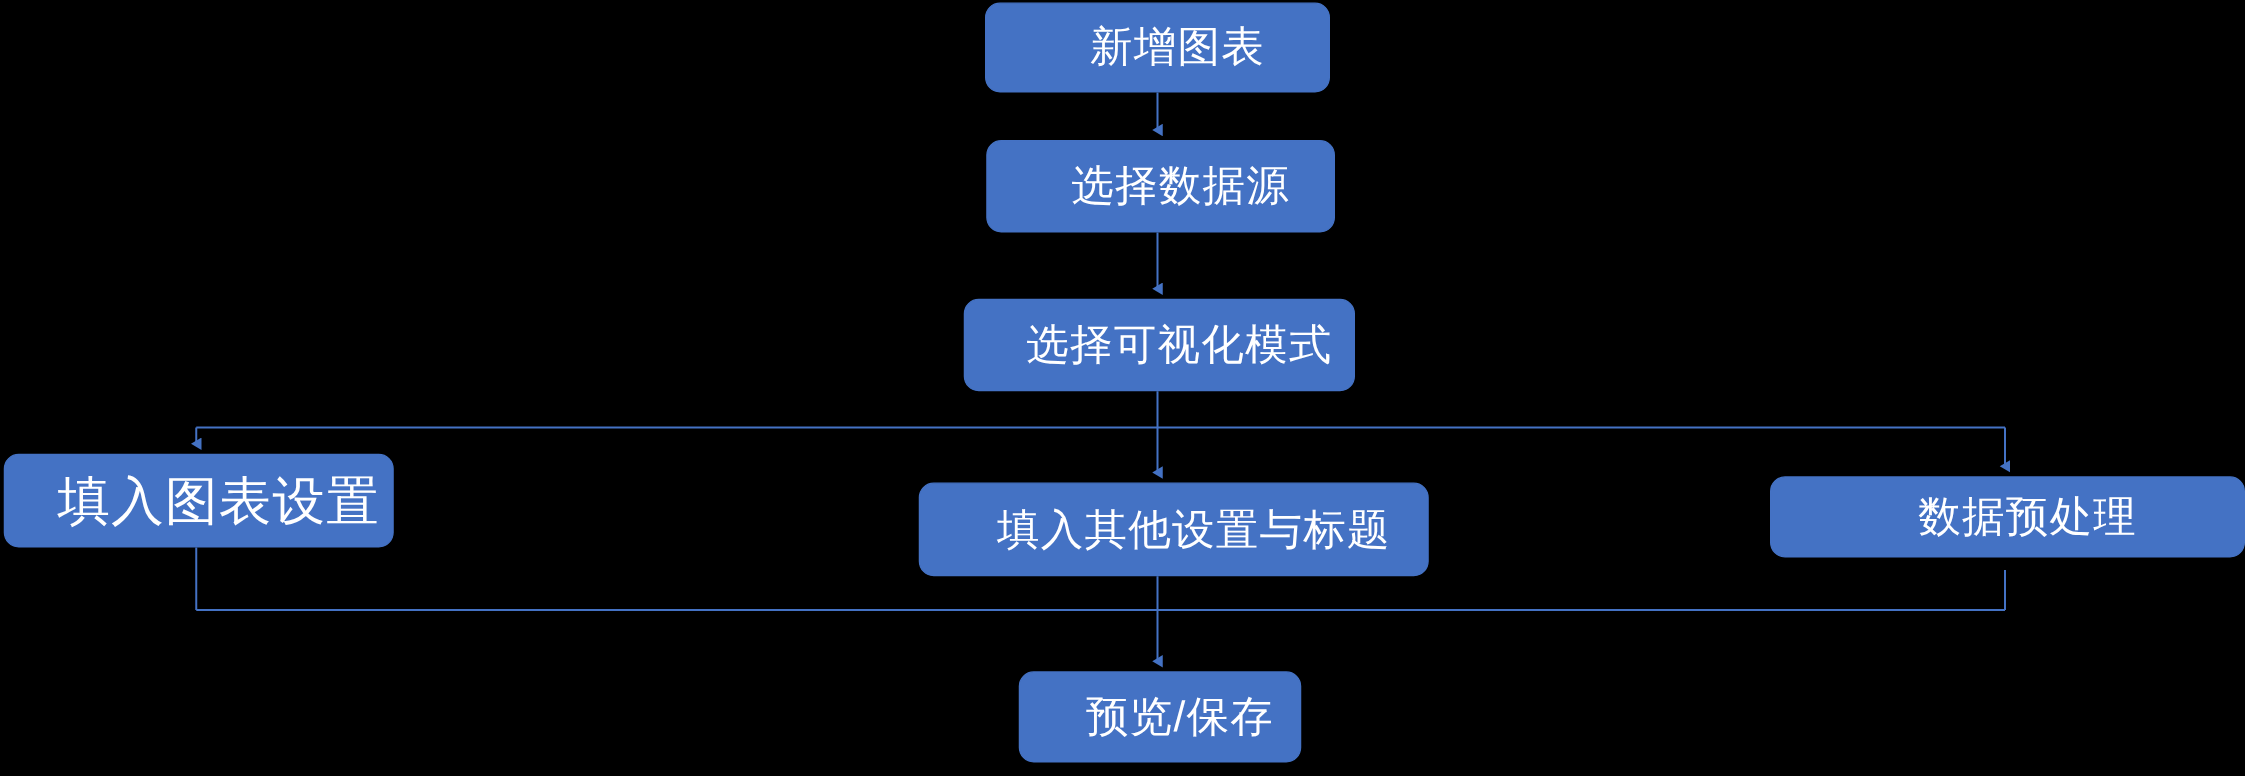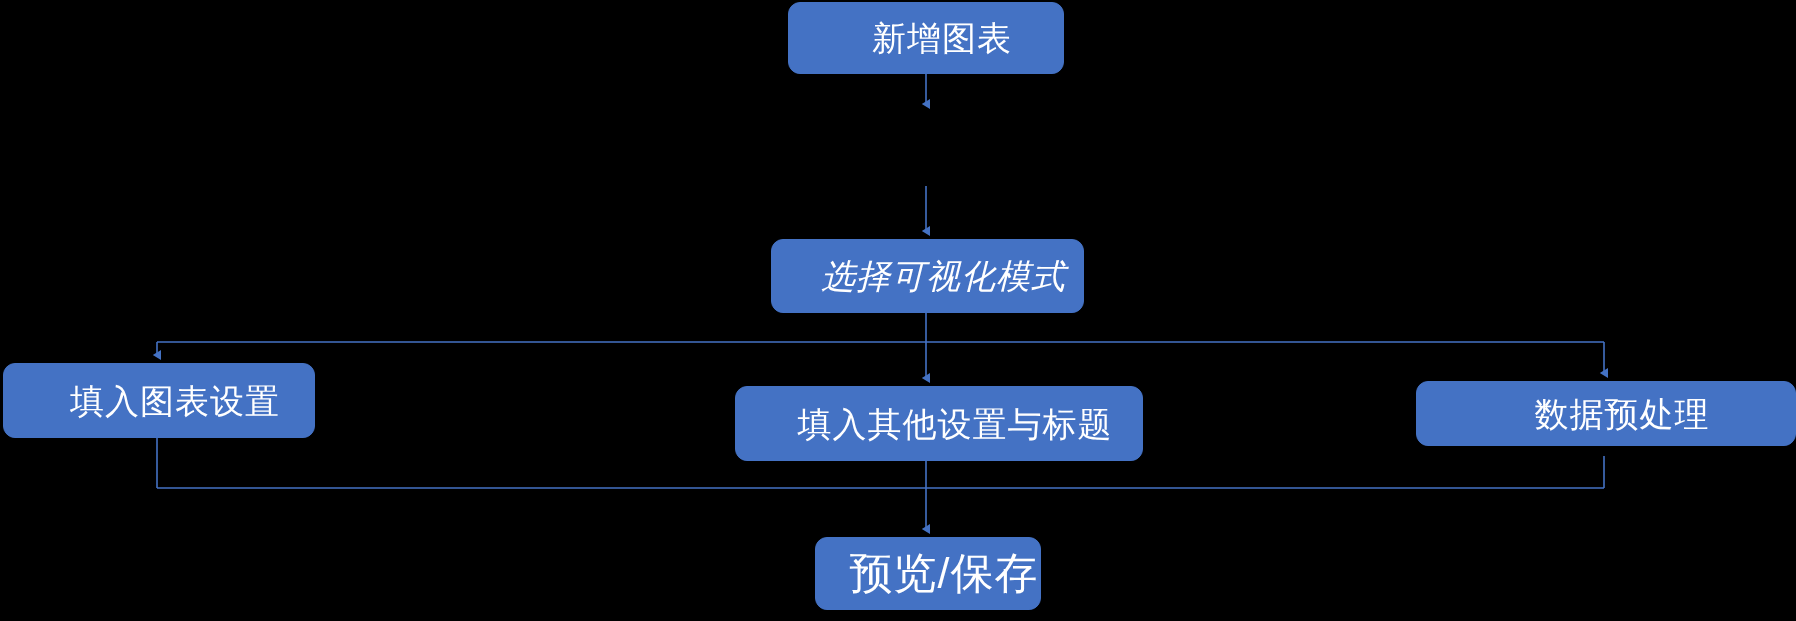--- a/index.html
+++ b/index.html
@@ -87,34 +87,37 @@
       <path d="M1604,456 L1604,488" stroke="#4472c4" stroke-width="1.6" fill="none"></path>
       <path d="M157,488 L1604,488" stroke="#4472c4" stroke-width="1.6" fill="none"></path>
       <path d="M926,461 L926,529" stroke="#4472c4" stroke-width="1.6" fill="none" marker-end="url(#arrow)"></path>
     </g>
   </svg>
 
   <div class="node" style="left:788px; top:2px; width:276px; height:72px; font-size:34px;">
     <span class="node-label">新增图表</span>
   </div>
 
+  <div class="node" style="left:789px; top:112px; width:279px; height:74px; font-size:34px;">
+    <span class="node-label">选择数据源</span>
+  </div>
 
-  <div class="node" style="left:771px; top:239px; width:313px; height:74px; font-size:34px;font-style:italic;">
+  <div class="node" style="left:771px; top:239px; width:313px; height:74px; font-size:34px;">
     <span class="node-label">选择可视化模式</span>
   </div>
 
-  <div class="node" style="left:3px; top:363px; width:312px; height:75px; font-size:34px;">
+  <div class="node" style="left:3px; top:363px; width:312px; height:75px; font-size:42px;">
     <span class="node-label">填入图表设置</span>
   </div>
 
   <div class="node" style="left:735px; top:386px; width:408px; height:75px; font-size:34px;">
     <span class="node-label">填入其他设置与标题</span>
   </div>
 
   <div class="node" style="left:1416px; top:381px; width:380px; height:65px; font-size:34px;">
     <span class="node-label">数据预处理</span>
   </div>
 
-  <div class="node" style="left:815px; top:537px; width:226px; height:73px; font-size:43px;">
+  <div class="node" style="left:815px; top:537px; width:226px; height:73px; font-size:34px;">
     <span class="node-label">预览/保存</span>
   </div>
 
 </div>
 
 </body></html>

